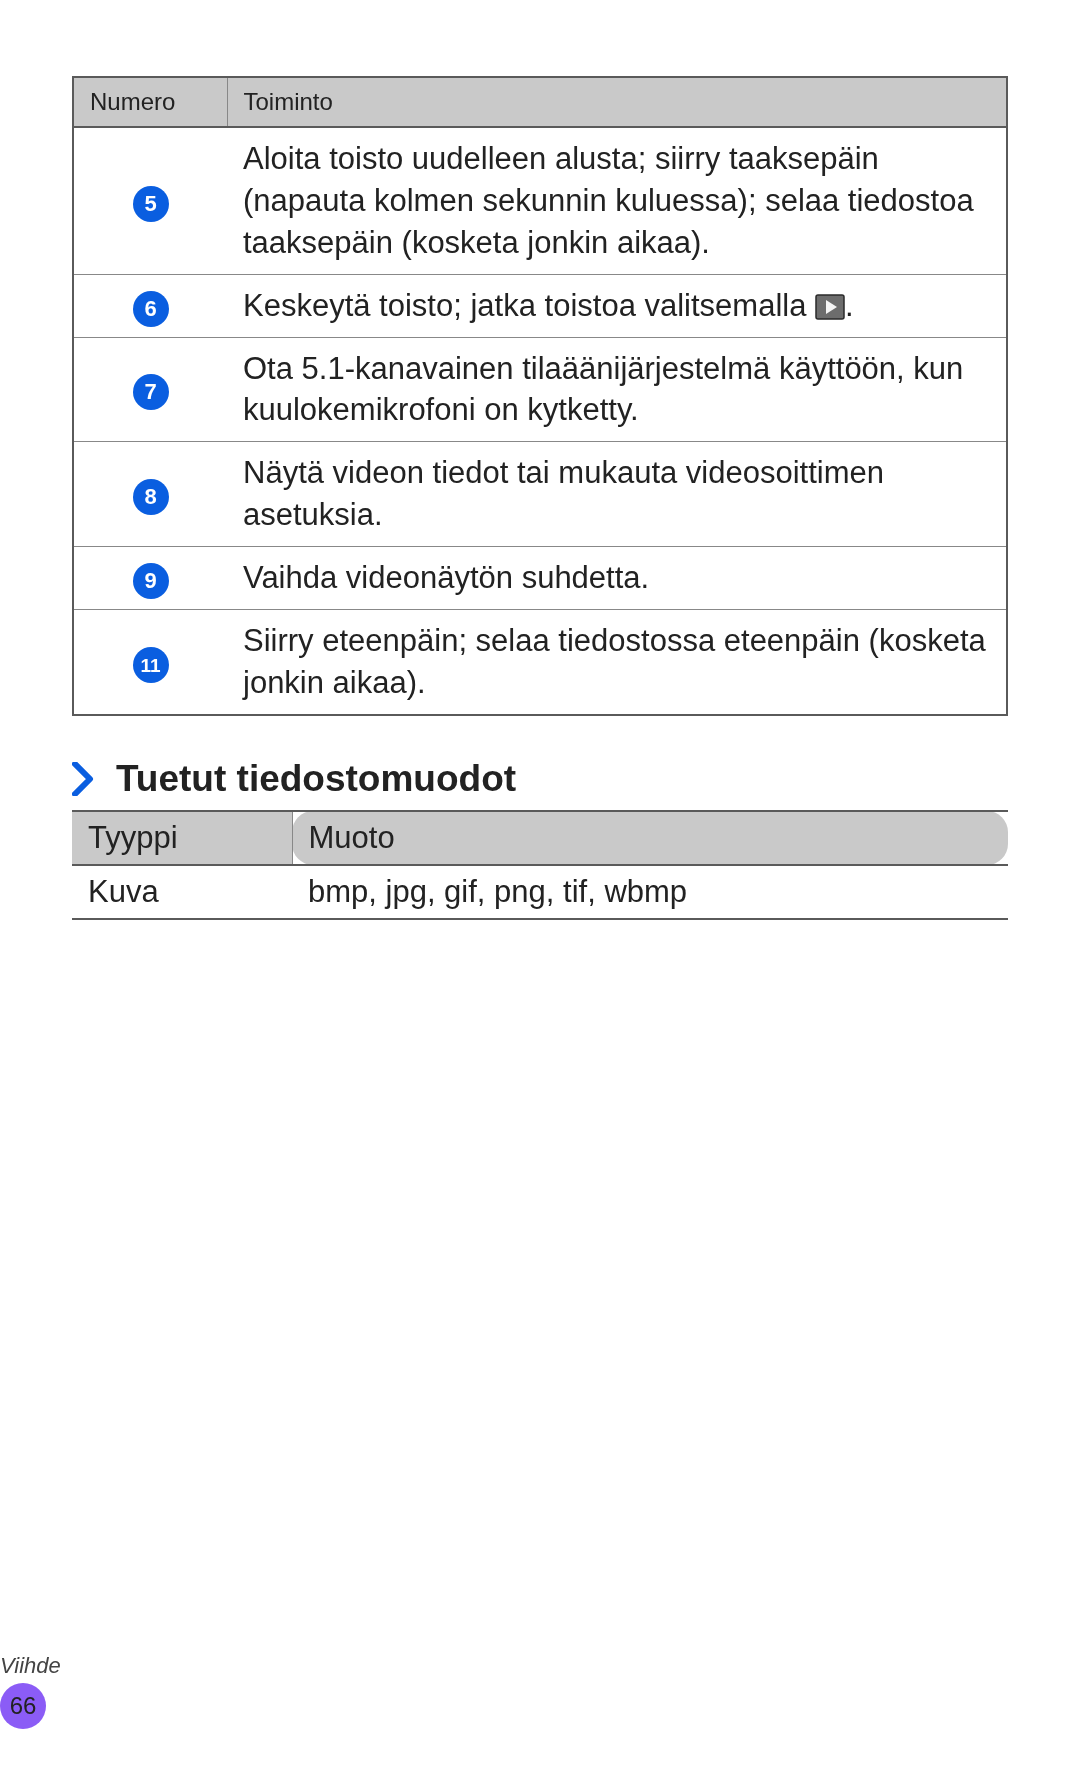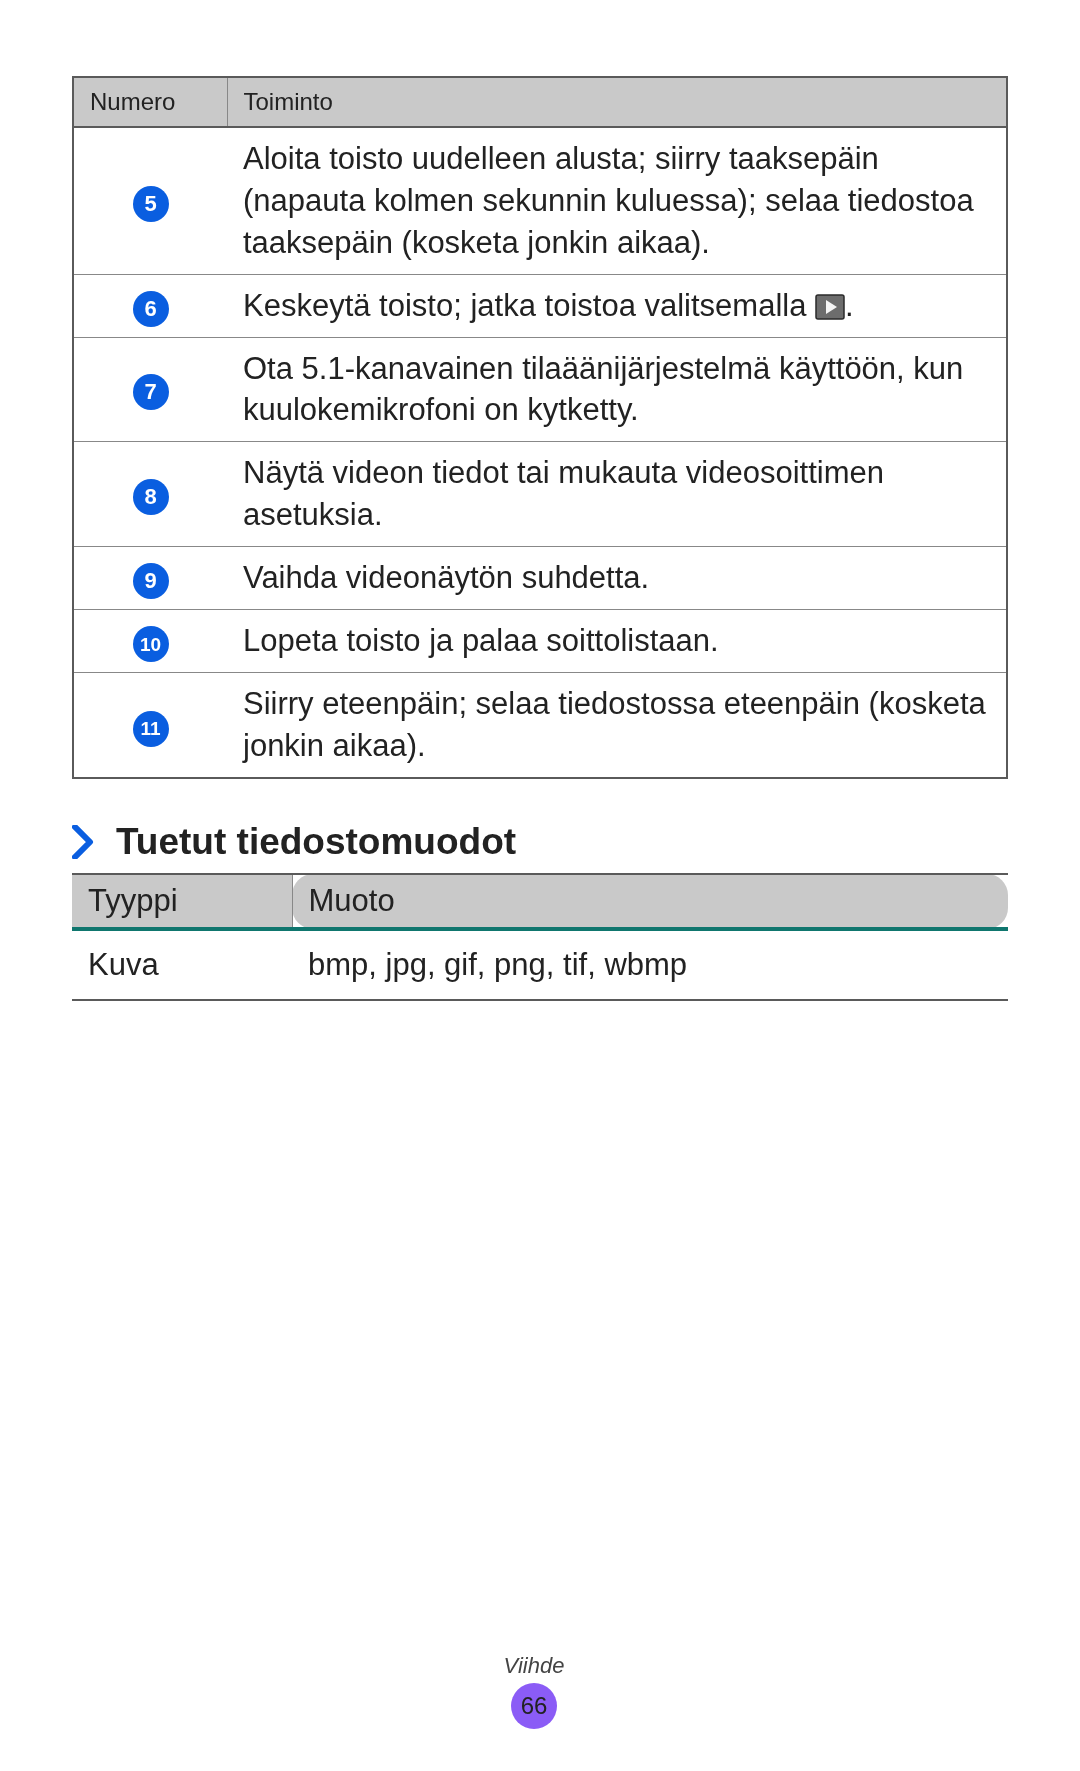--- a/index.html
+++ b/index.html
@@ -23,25 +23,25 @@
   .intro { font-size: 31px; line-height: 1.35; margin-top: 12px; }
 
   .h2 { font-size: 37px; font-weight: 700; margin-top: 42px; display: flex; align-items: center; gap: 22px; }
   .h2 .chev { display: inline-block; width: 22px; height: 34px; }
   .h2 .chev svg { width: 22px; height: 34px; display: block; }
 
   
   .tbl2 { width: 100%; border-collapse: collapse; border-top: 2px solid #5a5a5a; border-bottom: 2px solid #5a5a5a; margin-top: 10px; }
   .tbl2 th { background: #c9c9c9; font-weight: 400; text-align: left; font-size: 31px; padding: 8px 16px; border-bottom: 2px solid #5a5a5a; }
   .tbl2 th + th { border-left: 1px solid #888; border-radius: 21px; }
-  .tbl2 td { font-size: 31px; padding: 16px 16px; border-top: 4px solid #0f766e; }
+  .tbl2 td { font-size: 31px; padding: 8px 16px; border-top: 1px solid #0f766e; }
   .tbl2 col.c1 { width: 220px; }
 
   
-  .footer { position: absolute; left: 0; right: 12px; bottom: 42px; text-align: center; }
+  .footer { position: absolute; left: 0; right: 12px; bottom: 42px; text-align: left; }
   .footer .sec { font-style: italic; font-size: 22px; color: #444; display: block; margin-bottom: 4px; }
   .footer .pg { display: inline-flex; align-items: center; justify-content: center; width: 46px; height: 46px; border-radius: 50%; background: #8b5cf6; color: #222; font-size: 24px; font-weight: 500; }
 </style>
 </head>
 <body>
 
 <div class="page">
 
   <table class="tbl1">
     <colgroup>
@@ -74,24 +74,20 @@
       </tr>
       <tr>
         <td class="numcell"><span class="badge">8</span></td>
         <td>Näytä videon tiedot tai mukauta videosoittimen asetuksia.</td>
       </tr>
       <tr>
         <td class="numcell"><span class="badge">9</span></td>
         <td>Vaihda videonäytön suhdetta.</td>
       </tr>
       <tr>
-        <td class="numcell"><span class="badge wide">10</span></td>
-        <td>Lopeta toisto ja palaa soittolistaan.</td>
-      </tr>
-      <tr>
         <td class="numcell"><span class="badge wide">11</span></td>
         <td>Siirry eteenpäin; selaa tiedostossa eteenpäin (kosketa jonkin aikaa).</td>
       </tr>
     </tbody>
   </table>
 
 
   <h2 class="h2">
     <span class="chev">
       <svg viewBox="0 0 22 34">

